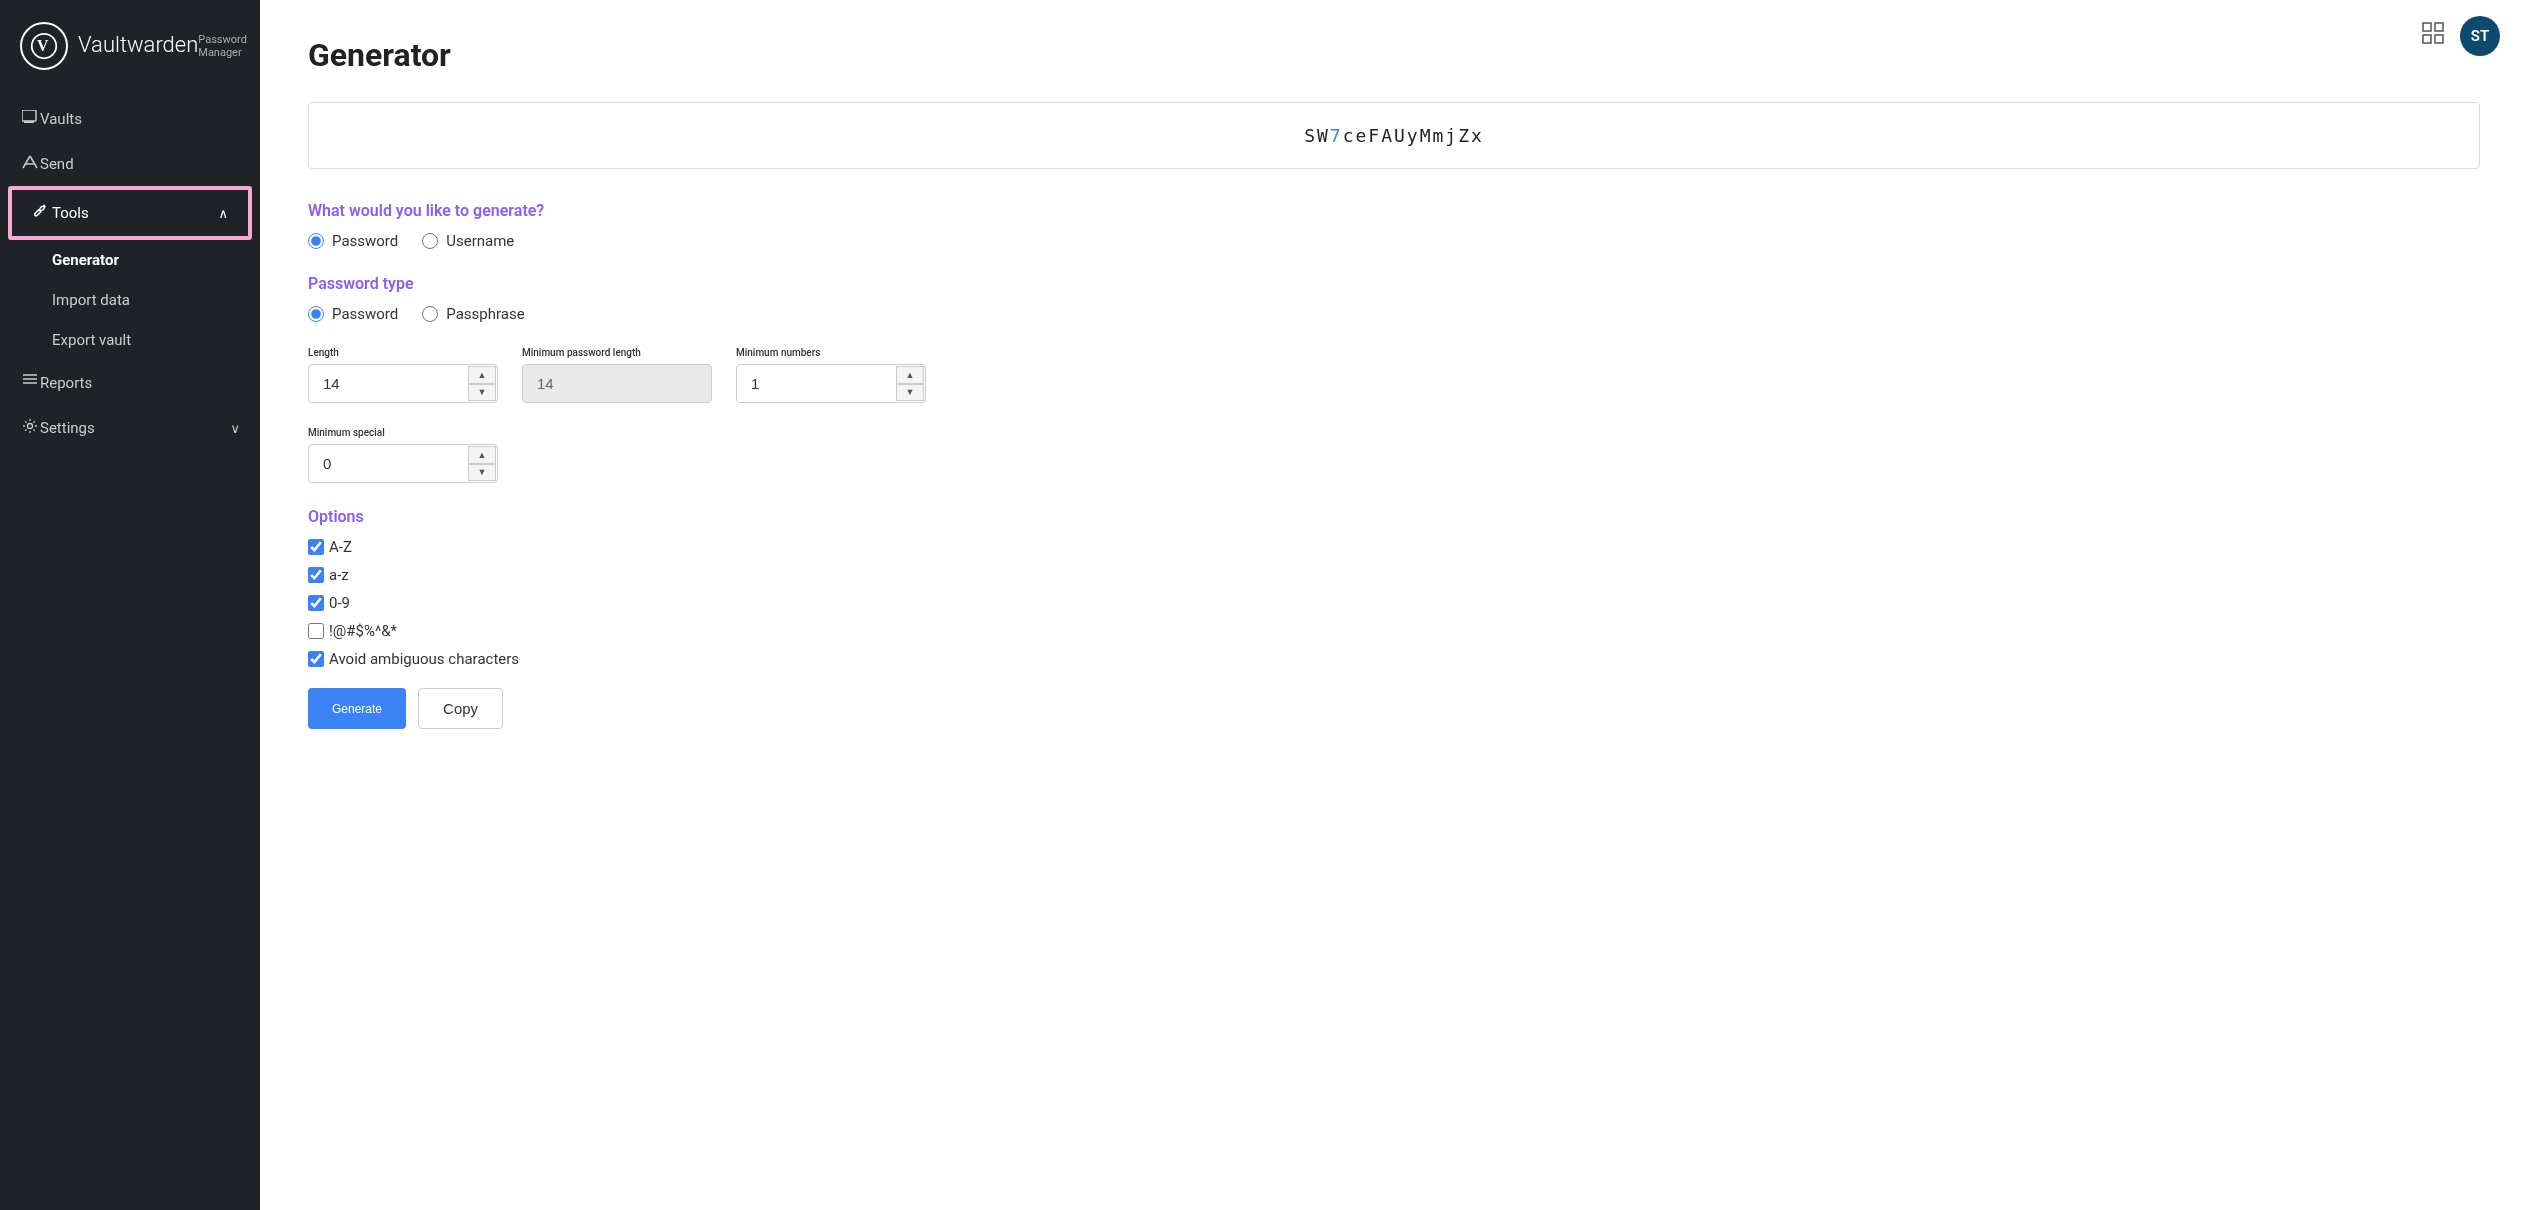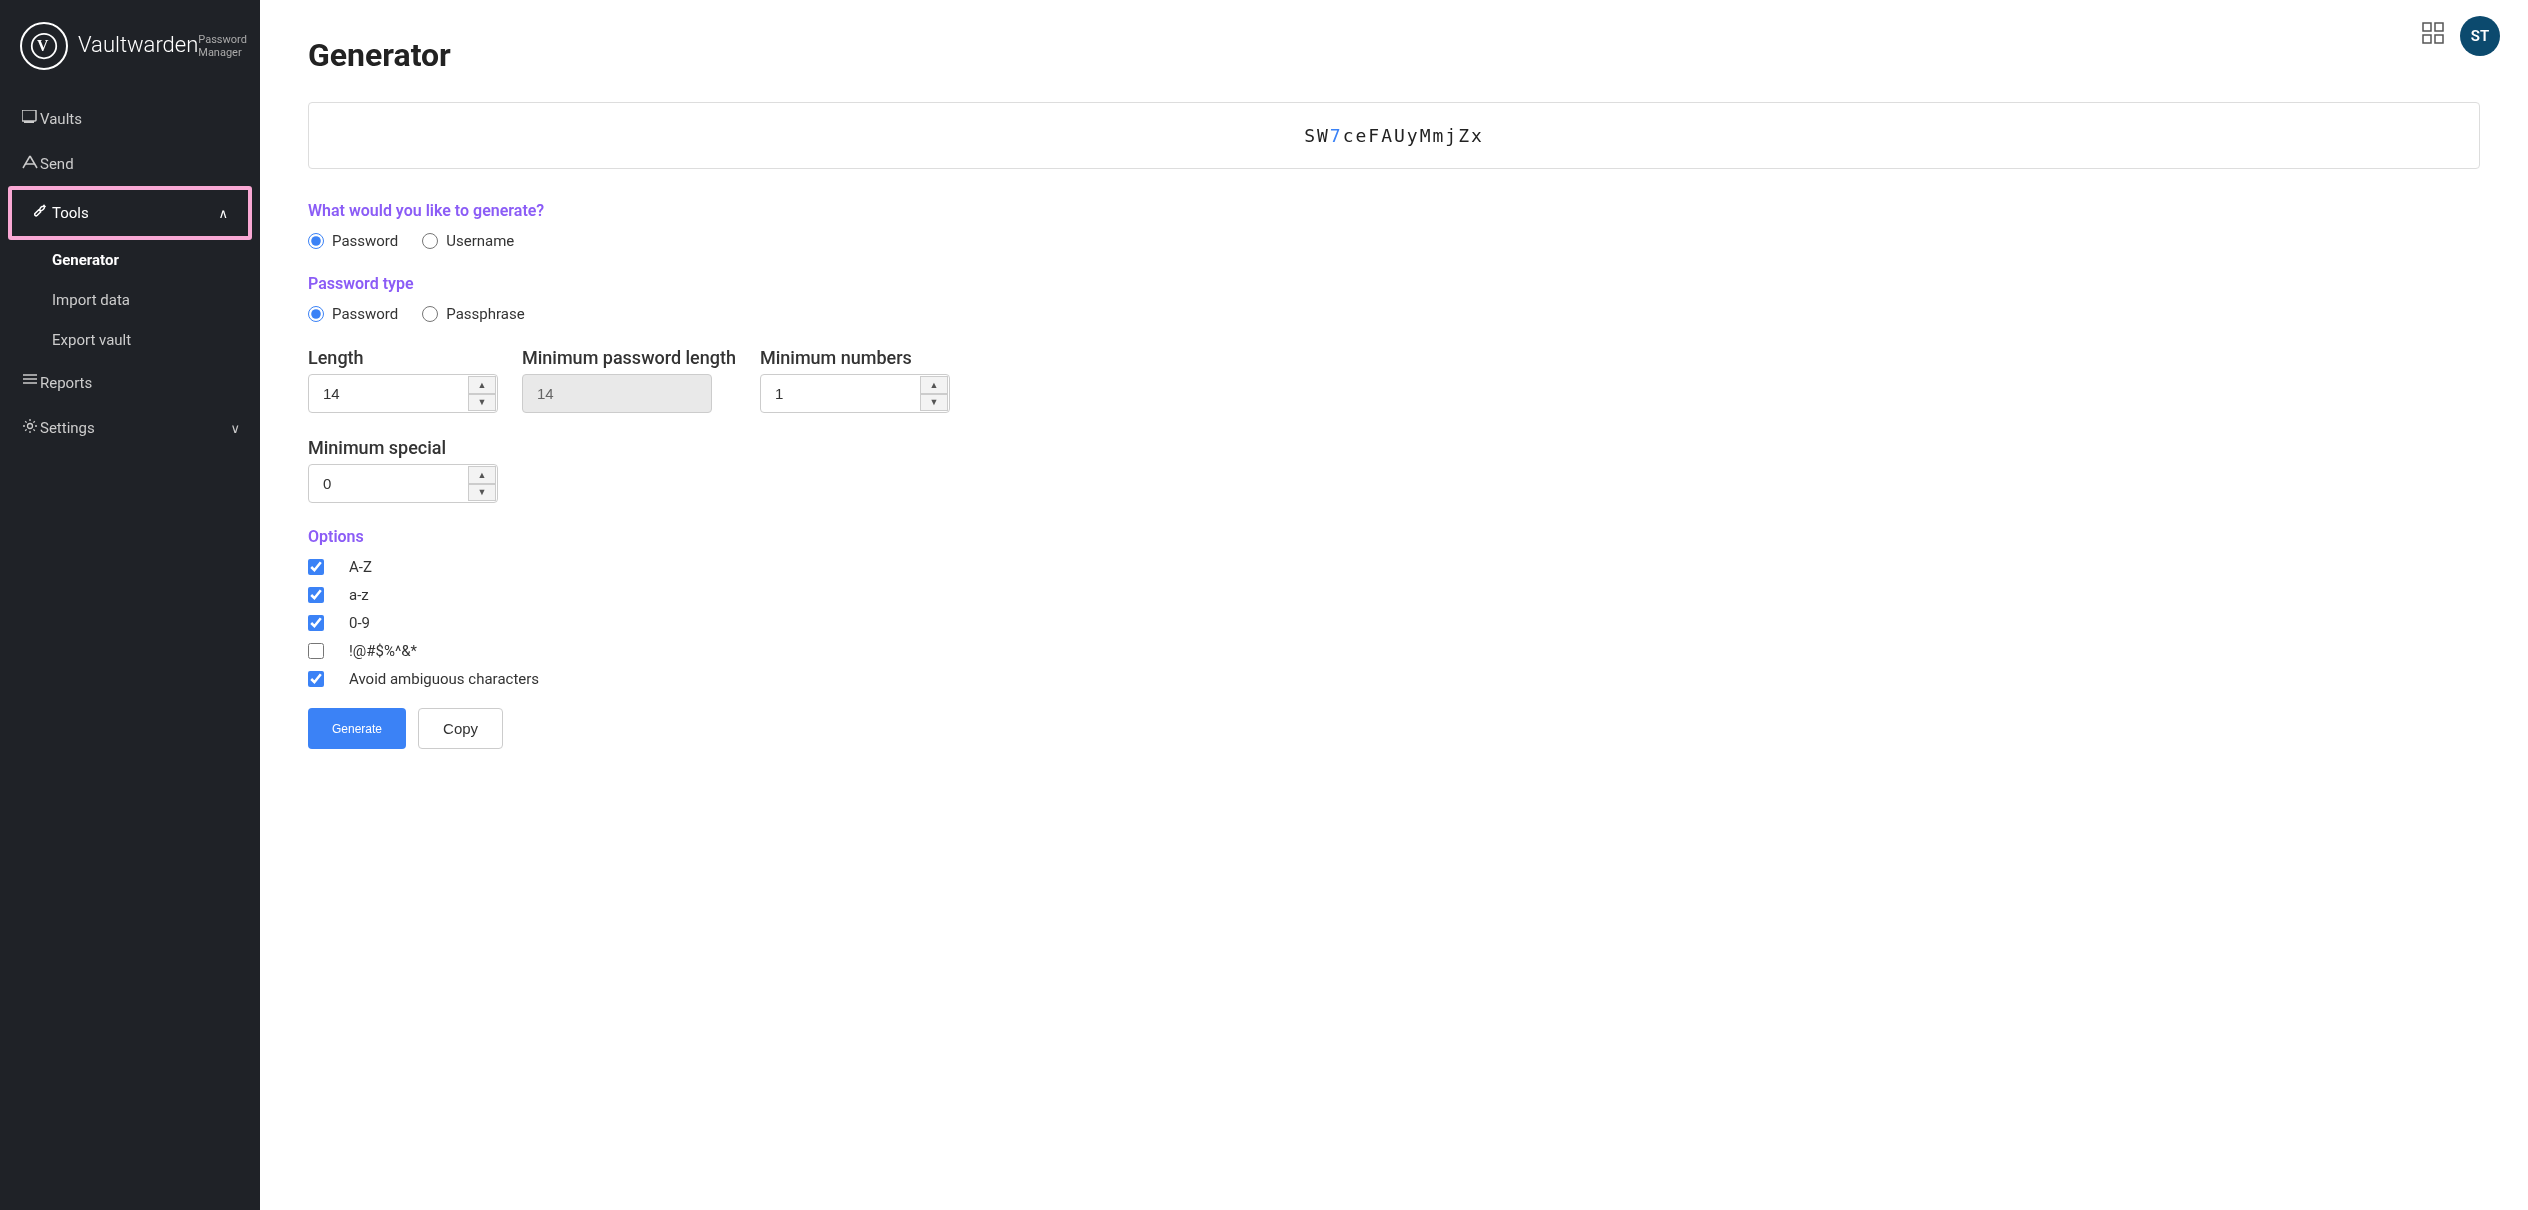--- a/index.html
+++ b/index.html
@@ -165,21 +165,21 @@
       gap: 24px;
       margin-bottom: 24px;
       flex-wrap: wrap;
     }
     .field-group {
       display: flex;
       flex-direction: column;
       gap: 6px;
     }
     .field-label {
-      font-size: 18px;
+      font-size: 10px;
       font-weight: 500;
       color: #333;
     }
     .number-input-wrapper {
       position: relative;
       display: inline-flex;
       align-items: center;
     }
     .number-input {
       width: 190px;
@@ -214,21 +214,21 @@
       align-items: center;
       justify-content: center;
       color: #555;
     }
 
     
     .options-section { margin-top: 8px; }
     .checkbox-option {
       display: flex;
       align-items: center;
-      gap: 25px;
+      gap: 5px;
       font-size: 15px;
       color: #333;
       margin-bottom: 10px;
       cursor: pointer;
     }
     .checkbox-option input[type="checkbox"] {
       accent-color: #3b82f6;
       width: 16px;
       height: 16px;
     }

